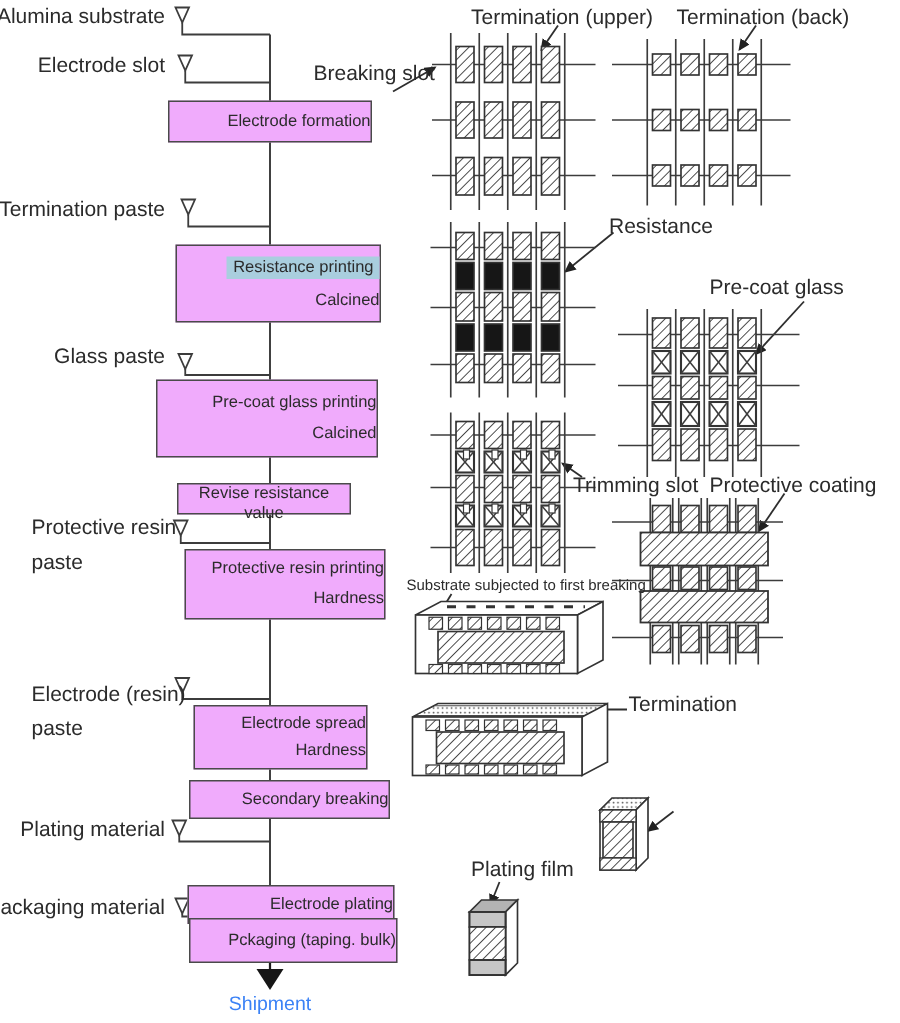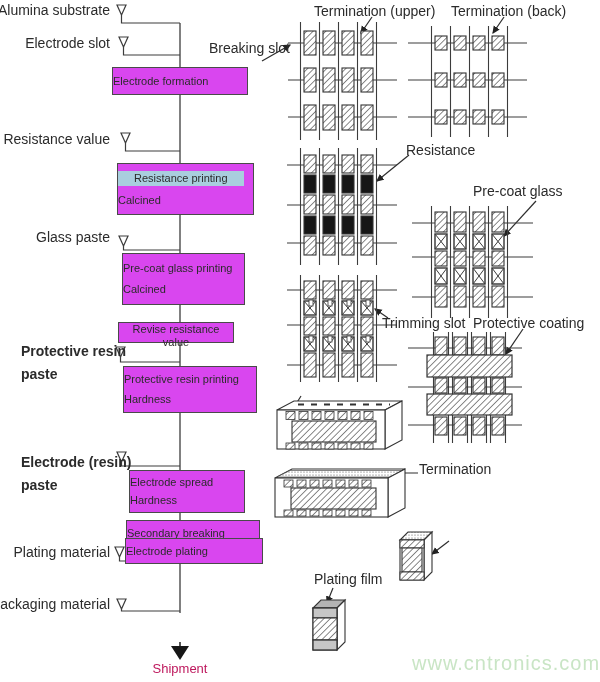--- a/index.html
+++ b/index.html
@@ -2,27 +2,27 @@
 <html style="--highlight: #a9cede; --watermark: #c9e5c5;"><head>
 <meta charset="utf-8">
 <style>
   html,body{margin:0;padding:0;background:#fff;}
   .canvas{position:relative;width:600px;height:682px;background:#ffffff;overflow:hidden;
           font-family:"Liberation Sans",sans-serif;color:#2b2b2b;}
   .canvas svg{position:absolute;left:0;top:0;}
   .lbl{position:absolute;font-size:14px;white-space:nowrap;}
   .lbl.r{text-align:right;}
   .lbl.small{font-size:10px;}
-  .lbl.two{line-height:23px;font-weight:bold;}
-  .box{position:absolute;background:#d946ef;border:1.2px solid #4a4a4a;box-sizing:border-box;
-       display:flex;flex-direction:column;align-items:flex-start;justify-content:space-evenly;
+  .lbl.two{line-height:23px;}
+  .box{position:absolute;background:#f0abfc;border:1.2px solid #4a4a4a;box-sizing:border-box;
+       display:flex;flex-direction:column;align-items:flex-end;justify-content:space-evenly;
        font-size:11px;text-align:center;line-height:13px;}
-  .hl{background:var(--highlight,#a9cede);padding:1px 16px;}
+  .hl{background:var(--highlight,#a9cede);padding:1px 4px;}
   .ship{position:absolute;left:140px;top:661px;width:80px;text-align:center;
-        font-size:13px;color:#be185d;}
+        font-size:13px;color:#3b82f6;}
   .wm{position:absolute;left:412px;top:652px;font-size:20px;letter-spacing:1px;
       color:var(--watermark,#c9e5c5);}
 </style>
 </head>
 <body>
 
 <div class="canvas">
 
   <svg width="600" height="682" viewBox="0 0 600 682">
     <defs>
@@ -329,67 +329,70 @@
       <polygon points="337,608 345,600 345,642 337,650" fill="#fff"></polygon>
       <rect x="313" y="608" width="24" height="42" fill="#fff"></rect>
       <rect x="313" y="608" width="24" height="10" fill="#c6c6c6" stroke-width="1.3"></rect>
       <rect x="313" y="618" width="24" height="22" fill="url(#hatch)"></rect>
       <rect x="313" y="640" width="24" height="10" fill="#c6c6c6" stroke-width="1.3"></rect>
     </g>
   </svg>
 
   <div class="lbl r" style="right:490px;top:2px">Alumina substrate</div>
   <div class="lbl r" style="right:490px;top:35px">Electrode slot</div>
-  <div class="lbl r" style="right:490px;top:131px">Resistance value</div>
+  <div class="lbl r" style="right:490px;top:131px">Termination paste</div>
   <div class="lbl r" style="right:490px;top:229px">Glass paste</div>
   <div class="lbl two" style="left:21px;top:340px">
     <span>Protective resin</span><br>
     <span>paste</span>
   </div>
   <div class="lbl two" style="left:21px;top:451px">
     <span>Electrode (resin)</span><br>
     <span>paste</span>
   </div>
   <div class="lbl r" style="right:490px;top:544px">Plating material</div>
   <div class="lbl r" style="right:490px;top:596px">Packaging material</div>
 
   <div class="box" style="left:112px;top:67px;width:136px;height:28px">
     <span>Electrode formation</span>
   </div>
   <div class="box" style="left:117px;top:163px;width:137px;height:52px">
     <span class="hl">Resistance printing</span>
     <span>Calcined</span>
   </div>
-  <div class="box" style="left:122px;top:253px;width:123px;height:52px">
+  <div class="box" style="left:104px;top:253px;width:148px;height:52px">
     <span>Pre-coat glass printing</span>
     <span>Calcined</span>
   </div>
   <div class="box" style="left:118px;top:322px;width:116px;height:21px">
     <span>Revise resistance value</span>
   </div>
   <div class="box" style="left:123px;top:366px;width:134px;height:47px">
     <span>Protective resin printing</span>
     <span>Hardness</span>
   </div>
   <div class="box" style="left:129px;top:470px;width:116px;height:43px">
     <span>Electrode spread</span>
     <span>Hardness</span>
   </div>
   <div class="box" style="left:126px;top:520px;width:134px;height:26px">
     <span>Secondary breaking</span>
   </div>
-  <div class="box" style="left:125px;top:538px;width:138px;height:26px">
+  <div class="box" style="left:125px;top:590px;width:138px;height:26px">
     <span>Electrode plating</span>
+  </div>
+  <div class="box" style="left:126px;top:612px;width:139px;height:30px">
+    <span>Pckaging (taping. bulk)</span>
   </div>
   <div class="ship">Shipment</div>
 
   <div class="lbl" style="left:314px;top:3px">Termination (upper)</div>
   <div class="lbl" style="left:451px;top:3px">Termination (back)</div>
   <div class="lbl" style="left:209px;top:40px">Breaking slot</div>
   <div class="lbl" style="left:406px;top:142px">Resistance</div>
   <div class="lbl" style="left:473px;top:183px">Pre-coat glass</div>
   <div class="lbl" style="left:382px;top:315px">Trimming slot</div>
   <div class="lbl" style="left:473px;top:315px">Protective coating</div>
+  <div class="lbl small" style="left:271px;top:385px">Substrate subjected to first breaking</div>
   <div class="lbl" style="left:419px;top:461px">Termination</div>
   <div class="lbl" style="left:314px;top:571px">Plating film</div>
 
-  <div class="wm">www.cntronics.com</div>
 </div>
 
 </body></html>

